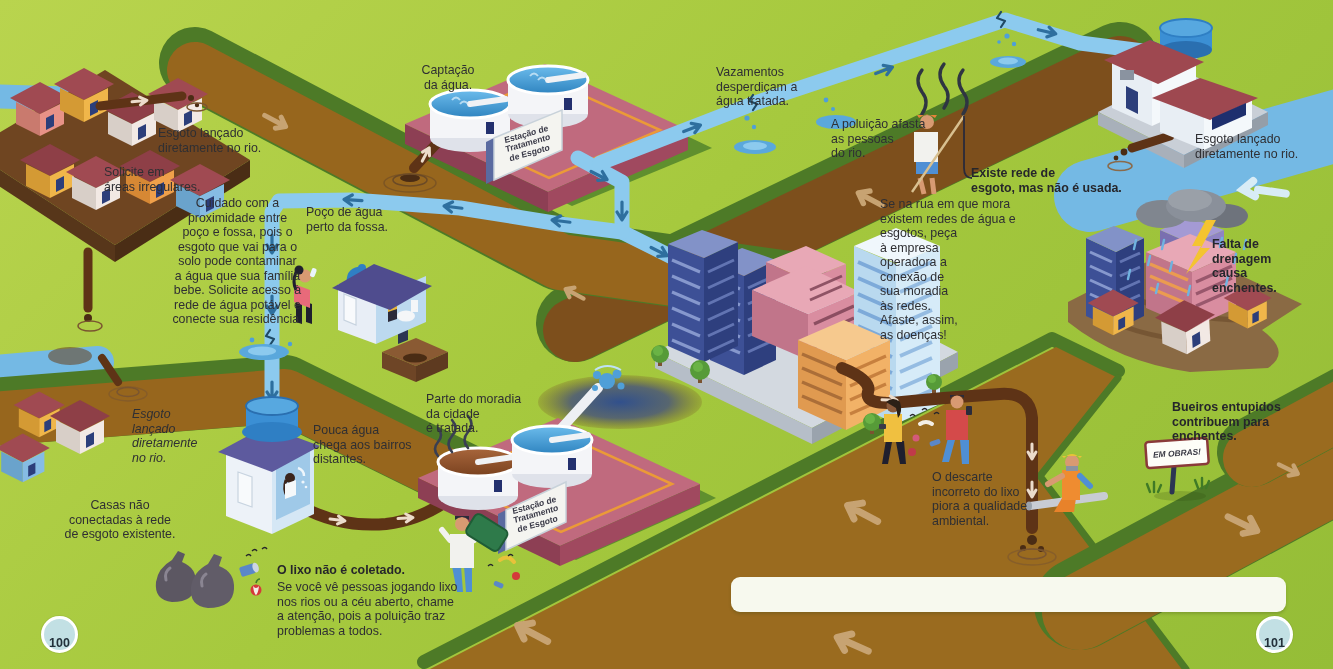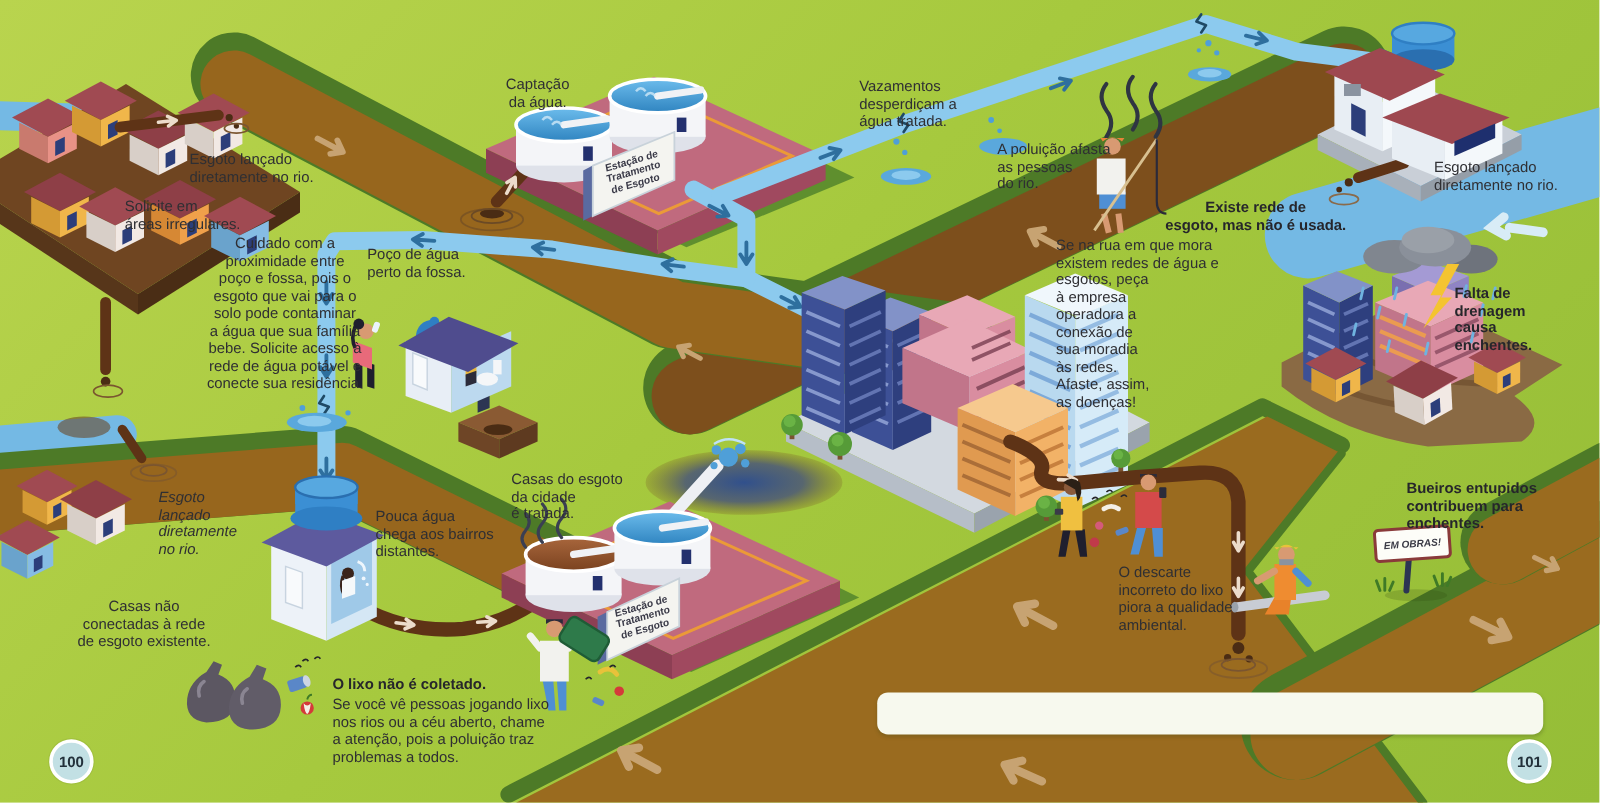--- a/index.html
+++ b/index.html
@@ -6,21 +6,21 @@
     font-family:"Liberation Sans","DejaVu Sans",sans-serif;}
   #stage{position:relative;width:1333px;height:669px;background:linear-gradient(135deg,#b9d44e 0%,#a6c93e 45%,#95bd37 100%);}
   #scene{position:absolute;left:0;top:0;}
   .label{position:absolute;font-size:12.4px;line-height:1.17;color:#2f2f33;white-space:pre-line;}
   .bold{font-weight:700;color:#26262b;}
   .plaque{position:absolute;font-size:8.6px;line-height:1.1;font-weight:700;color:#3a3a48;
     text-align:center;white-space:pre-line;transform:translate(-50%,-50%) rotate(-16deg) skewX(-6deg);}
   .obras{position:absolute;font-size:8.4px;font-weight:700;font-style:italic;color:#3a3a45;
     transform:translate(-50%,-50%) rotate(-4deg);white-space:nowrap;}
   .badge{position:absolute;width:31px;height:31px;border-radius:50%;background:#c2e0e4;
-    border:3px solid #fff;display:flex;align-items:center;justify-content:center;
+    border:3px solid #fff;display:flex;align-items:flex-end;justify-content:center;
     font-size:12.5px;font-weight:700;color:#22303a;box-shadow:0 0 0 1px rgba(0,0,0,.05);}
   .caption-box{position:absolute;left:731px;top:577px;width:555px;height:35px;background:#f7f9ee;
     border-radius:9px;box-shadow:0 2px 3px rgba(60,70,20,.25);}
 </style>
 </head>
 <body>
 
 <div id="stage">
 
 <svg id="scene" width="1333" height="669" viewBox="0 0 1333 669">
@@ -573,21 +573,21 @@
 rede de água potável e
 conecte sua residência.</div>
 <div class="label" style="left:408px;top:63px;width:80px;text-align:center;">Captação
 da água.</div>
 <div class="label" style="left:716px;top:45px;width:100px;text-align:left;margin-top:20px;">Vazamentos
 desperdiçam a
 água tratada.</div>
 <div class="label" style="left:808px;top:117px;margin-left:23px;">A poluição afasta
 as pessoas
 do rio.</div>
-<div class="label bold" style="left:971px;top:166px;text-align:center;">Existe rede de
+<div class="label bold" style="left:971px;top:166px;">Existe rede de
 esgoto, mas não é usada.</div>
 <div class="label" style="left:880px;top:197px;width:160px;text-align:left;">Se na rua em que mora
 existem redes de água e
 esgotos, peça
 à empresa
 operadora a
 conexão de
 sua moradia
 às redes.
 Afaste, assim,
@@ -600,21 +600,21 @@
 enchentes.</div>
 <div class="label" style="left:285px;top:205px;padding-left:21px;">Poço de água
 perto da fossa.</div>
 <div class="label" style="left:132px;top:407px;font-style:italic;">Esgoto
 lançado
 diretamente
 no rio.</div>
 <div class="label" style="left:313px;top:423px;">Pouca água
 chega aos bairros
 distantes.</div>
-<div class="label" style="left:426px;top:392px;">Casas do esgoto
+<div class="label" style="left:426px;top:392px;">Parte do moradia
 da cidade
 é tratada.</div>
 <div class="label" style="left:25px;top:498px;width:190px;text-align:center;">Casas não
 conectadas à rede
 de esgoto existente.</div>
 <div class="label bold" style="left:277px;top:563px;">O lixo não é coletado.</div>
 <div class="label" style="left:277px;top:580px;">Se você vê pessoas jogando lixo
 nos rios ou a céu aberto, chame
 a atenção, pois a poluição traz
 problemas a todos.</div>

